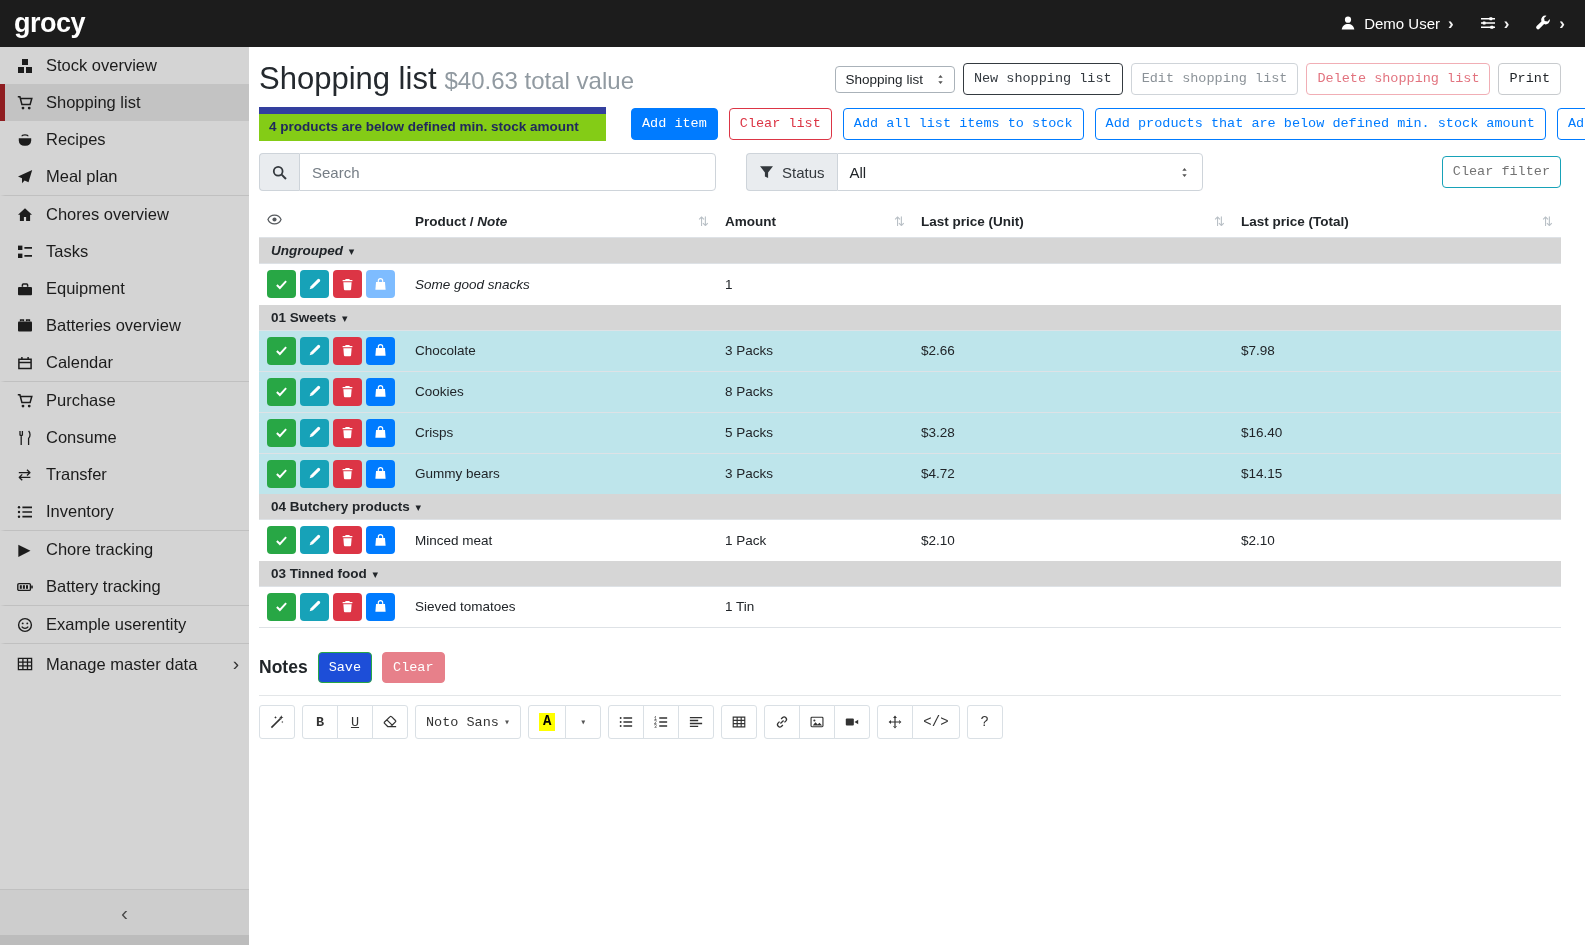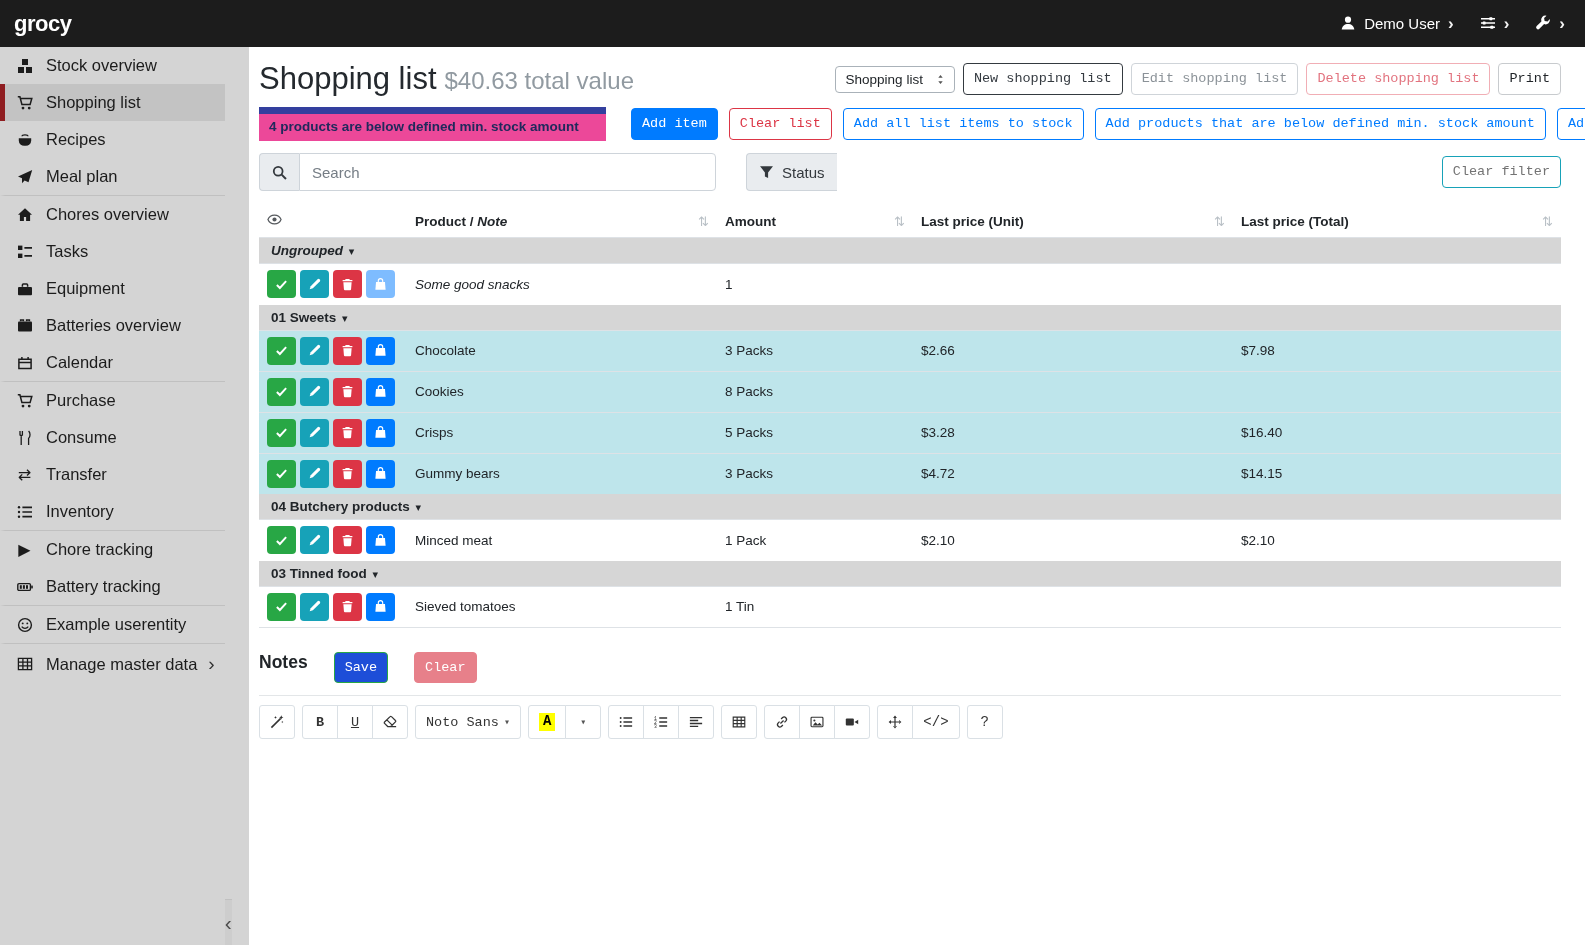--- a/index.html
+++ b/index.html
@@ -6,29 +6,29 @@
   html,body{width:1585px;height:945px;overflow:hidden}
   body{font-family:"Liberation Sans","DejaVu Sans",sans-serif;font-size:14px;color:#212529;background:#fff}
   button{font-family:Liberation Mono, monospace;cursor:pointer;background:#fff}
   .icon{display:inline-flex;align-items:center;justify-content:center;line-height:1}
   .icon svg{width:1em;height:1em;display:block}
   .ticon{line-height:1}
   .note-i{font-style:italic}
 
   
   .topbar{height:47px;background:#1c1c1c;display:flex;align-items:center;justify-content:space-between;padding:0 20px 0 14px;color:#fff}
-  .logo{font-size:22px;font-weight:700;letter-spacing:-.5px;cursor:pointer}
+  .logo{font-size:27px;font-weight:700;letter-spacing:-.5px;cursor:pointer}
   .topbar-right{display:flex;align-items:center;gap:26px}
   .tb-item{display:flex;align-items:flex-start;gap:8px;font-size:15px;cursor:pointer}
   .tb-item .icon{font-size:16px}
   .chev{font-size:17px;line-height:1;opacity:.95;font-weight:700}
 
   
   .layout{display:flex;height:898px}
-  .sidebar{width:249px;background:#d4d4d4;display:flex;flex-direction:row;flex-shrink:0}
+  .sidebar{width:249px;background:#d4d4d4;display:flex;flex-direction:column;flex-shrink:0}
   .side-item{display:flex;align-items:center;gap:11px;padding:9px 10px 9px 9px;border-left:5px solid transparent;font-size:16.5px;color:#1c1c1c;cursor:pointer}
   .side-item .icon{width:21px;font-size:16px;color:#1c1c1c;justify-content:center;flex-shrink:0}
   .side-item.active{background:#c3c3c3;border-left-color:#8f1d21}
   .side-item.divider{border-bottom:1px solid #c0c0c0}
   .side-chevron{margin-left:auto;font-size:19px;color:#333}
   .sidebar-collapse{margin-top:auto;height:46px;display:flex;align-items:center;justify-content:center;font-size:21px;color:#4a4a4a;cursor:pointer;background:#cdcdcd;border-top:1px solid #c0c0c0}
   .sidebar-strip{height:10px;background:#bcbcbc}
 
   .content{flex:1;padding:10px 24px 0 10px;overflow:hidden}
 
@@ -47,21 +47,21 @@
   .btn-outline-gray-dark{border-color:#c8cbce;color:#212529}
   .btn-primary{background:#007bff;color:#fff;border-color:#007bff}
   .btn-outline-primary{border-color:#007bff;color:#007bff}
   .btn-outline-danger{border-color:#dc3545;color:#dc3545}
   .btn-outline-info{border-color:#17a2b8;color:#737373}
   .btn-success{background:#1d4ed8;color:#fff;border-color:#28a745}
   .btn-danger-light{background:#e7808a;color:#fff;border-color:#e7808a}
 
   
   .ribbon-row{display:flex;align-items:center;margin:6px 0 12px}
-  .ribbon{width:347px;margin-right:25px;background:#ec4899;flex-shrink:0}
+  .ribbon{width:347px;margin-right:25px;background:#84cc16;flex-shrink:0}
   .ribbon-bar{height:7px;background:#333f9e}
   .ribbon-text{padding:5px 10px 7px;font-size:13.5px;font-weight:700;color:#20295c}
   .action-btns{display:flex;gap:11px}
 
   
   .filter-row{display:flex;align-items:center;margin:4px 0 14px}
   .input-group{display:flex;width:457px}
   .ig-addon{display:flex;align-items:center;justify-content:center;gap:8px;background:#e9ecef;border:1px solid #ced4da;border-right:0;border-radius:4px 0 0 4px;padding:0 12px;color:#33383d;height:38px}
   .ig-addon .icon{font-size:15px}
   .search-input{flex:1;height:38px;border:1px solid #ced4da;border-radius:0 4px 4px 0;padding:0 12px;font-size:15px;color:#495057;outline:none;font-family:inherit}
@@ -83,21 +83,21 @@
   .actions-cell{white-space:nowrap}
   .act{width:29px;height:28px;border:none;border-radius:4px;color:#fff;display:inline-flex;align-items:center;justify-content:center;margin-right:4px;vertical-align:middle}
   .act .icon{font-size:13px}
   .act.green{background:#28a745}
   .act.teal{background:#17a2b8}
   .act.red{background:#dc3545}
   .act.blue{background:#007bff}
   .act.disabled{opacity:.5;cursor:default}
 
   
-  .notes-row{display:flex;gap:26px;margin:24px 0 12px}
+  .notes-row{display:flex;align-items:center;gap:10px;margin:24px 0 12px}
   .notes-title{font-size:17.5px;font-weight:700}
 
   
   .editor{border-top:1px solid #e3e6e8;padding-top:9px}
   .toolbar{display:flex;gap:7px;flex-wrap:wrap}
   .tb-group{display:inline-flex}
   .tb-btn{background:#fff;border:1px solid #dae0e5;height:34px;min-width:36px;padding:0 10px;display:inline-flex;align-items:center;justify-content:center;gap:5px;font-size:13.5px;color:#333;margin-left:-1px;border-radius:0}
   .tb-group .tb-btn:first-child{border-radius:3px 0 0 3px;margin-left:0}
   .tb-group .tb-btn:last-child{border-radius:0 3px 3px 0}
   .tb-group .tb-btn:first-child:last-child{border-radius:3px}
@@ -357,20 +357,28 @@
       </div>
       <div class="input-group status-group">
         <span class="ig-addon status-addon">
           <span class="icon">
               <svg viewBox="0 0 16 16" fill="currentColor" aria-hidden="true">
                 <path d="M1.1 1.4h13.8L9.7 7.9v6l-3.4-1.7V7.9z"></path>
               </svg>
             </span>
           <span>Status</span>
         </span>
+        <div class="status-select">
+          <span>All</span>
+          <span class="icon updown">
+              <svg viewBox="0 0 16 16" fill="currentColor" aria-hidden="true">
+                <path d="M8 1.5 11.2 5.4H4.8zM8 14.5 11.2 10.6H4.8z"></path>
+              </svg>
+            </span>
+        </div>
       </div>
       <button class="btn btn-outline-info clear-filter">Clear filter</button>
     </div>
 
     <table class="sl-table">
       <colgroup>
           <col style="width:146px">
           <col style="width:310px">
           <col style="width:196px">
           <col style="width:320px">

